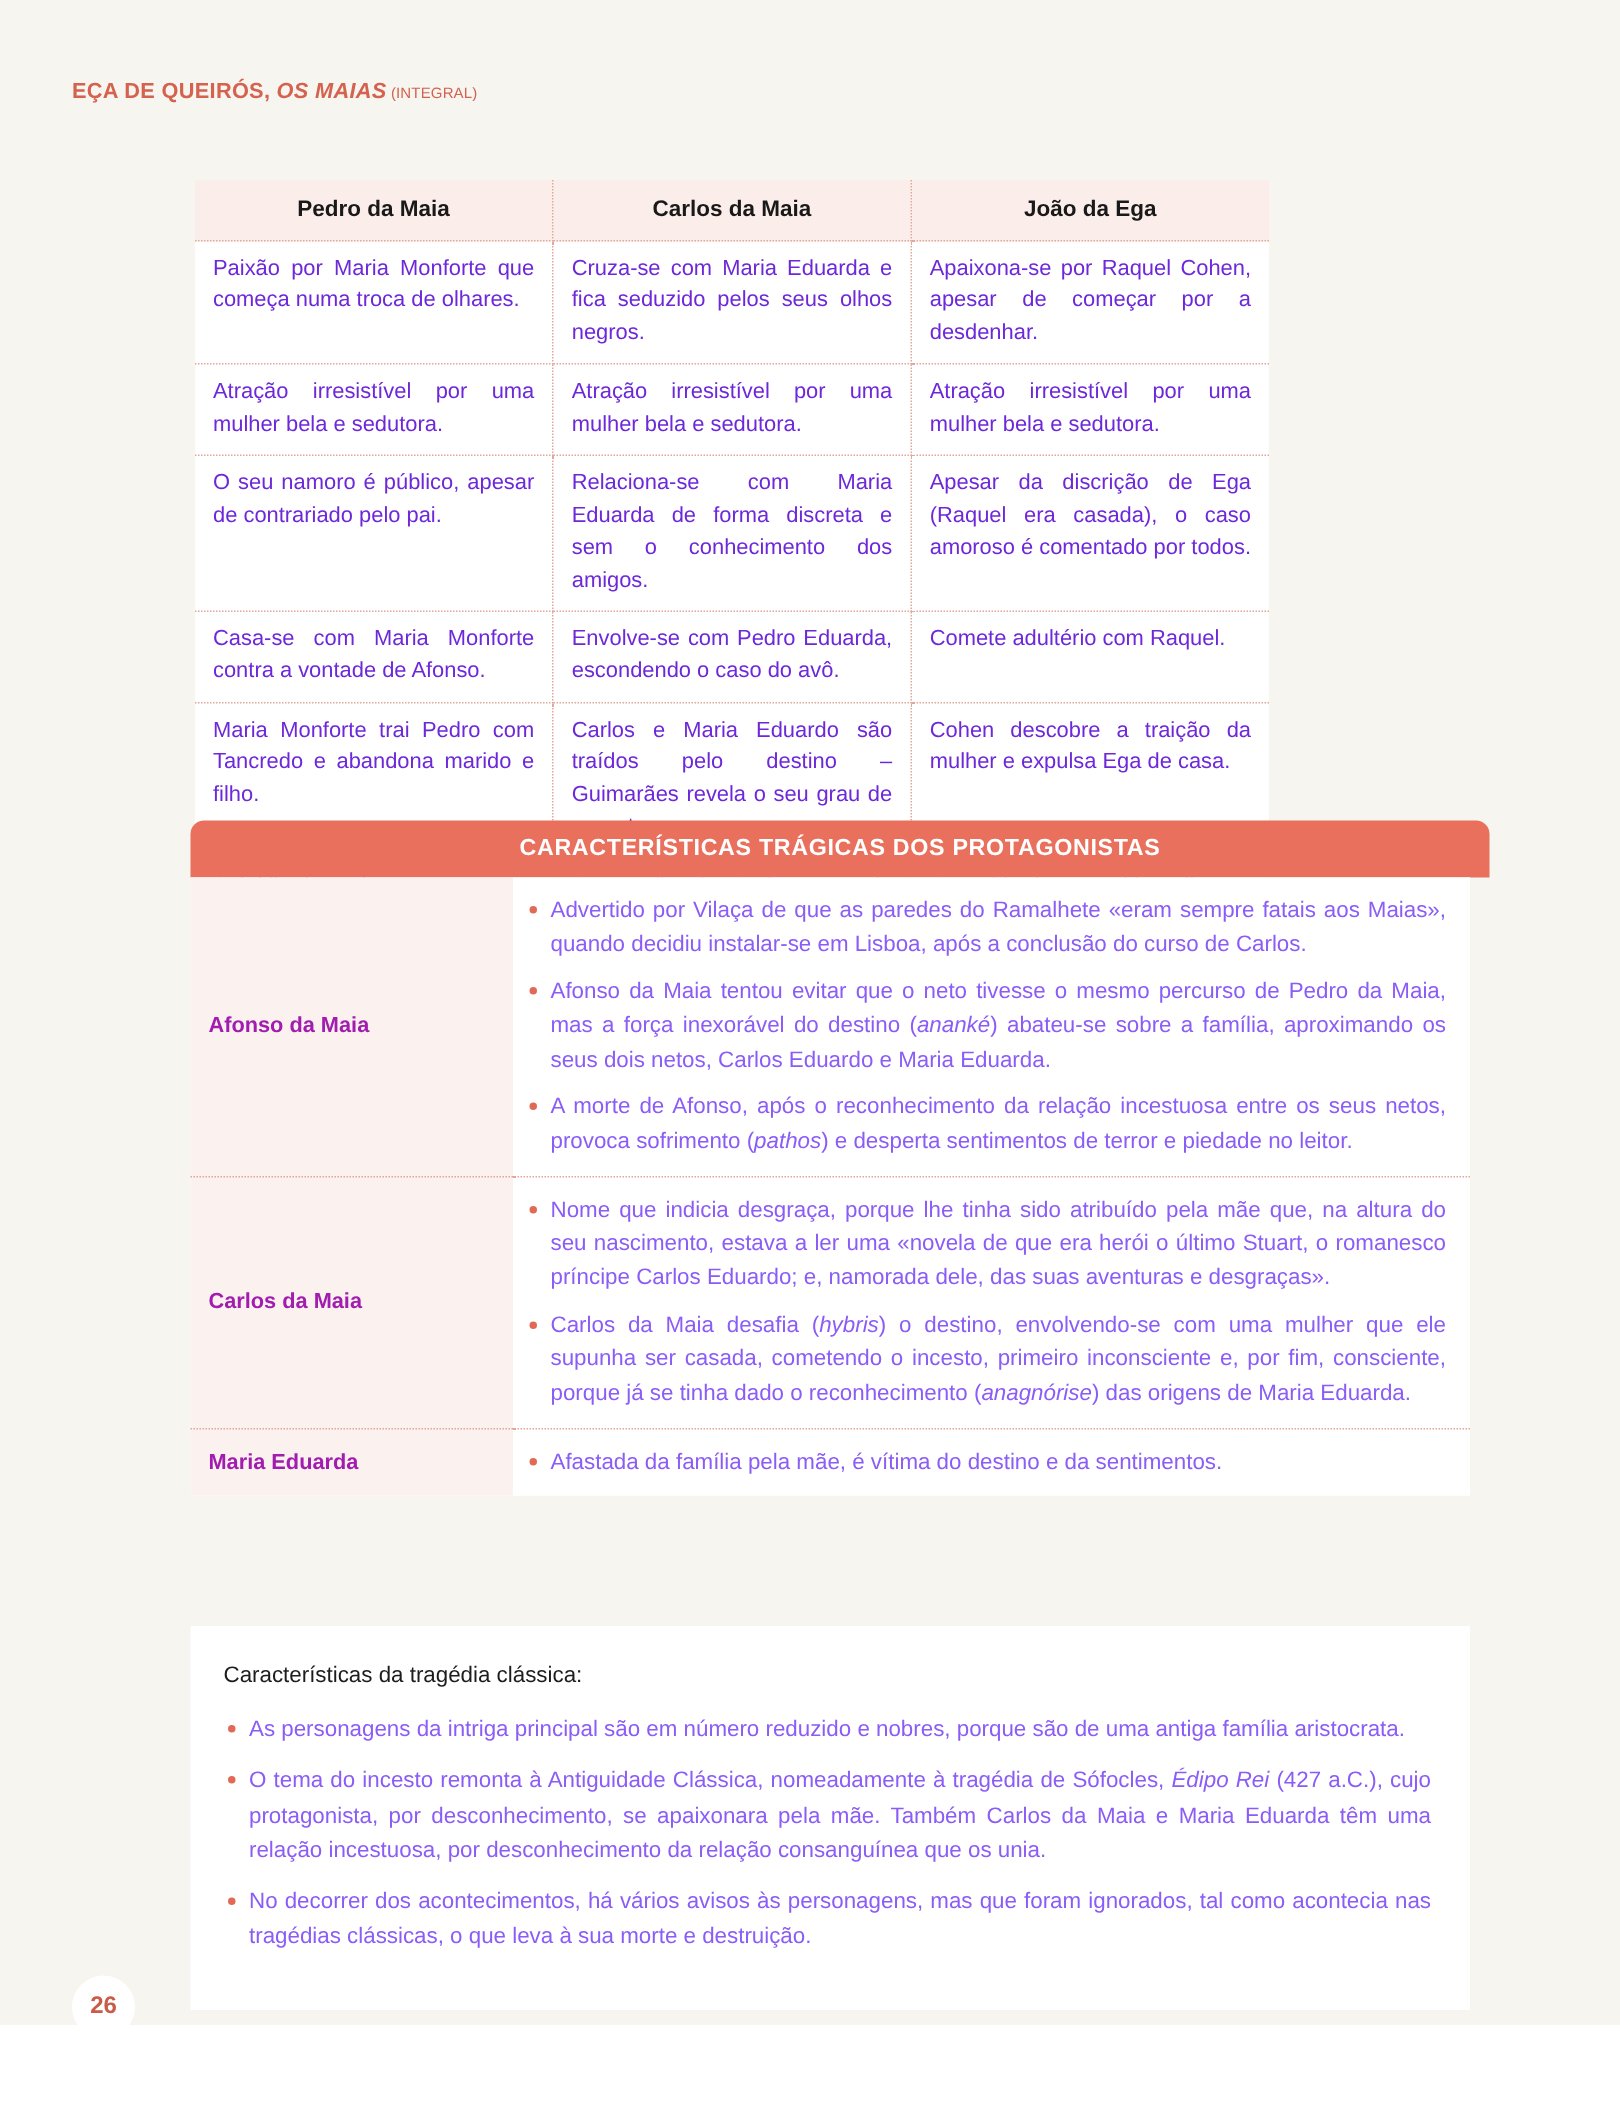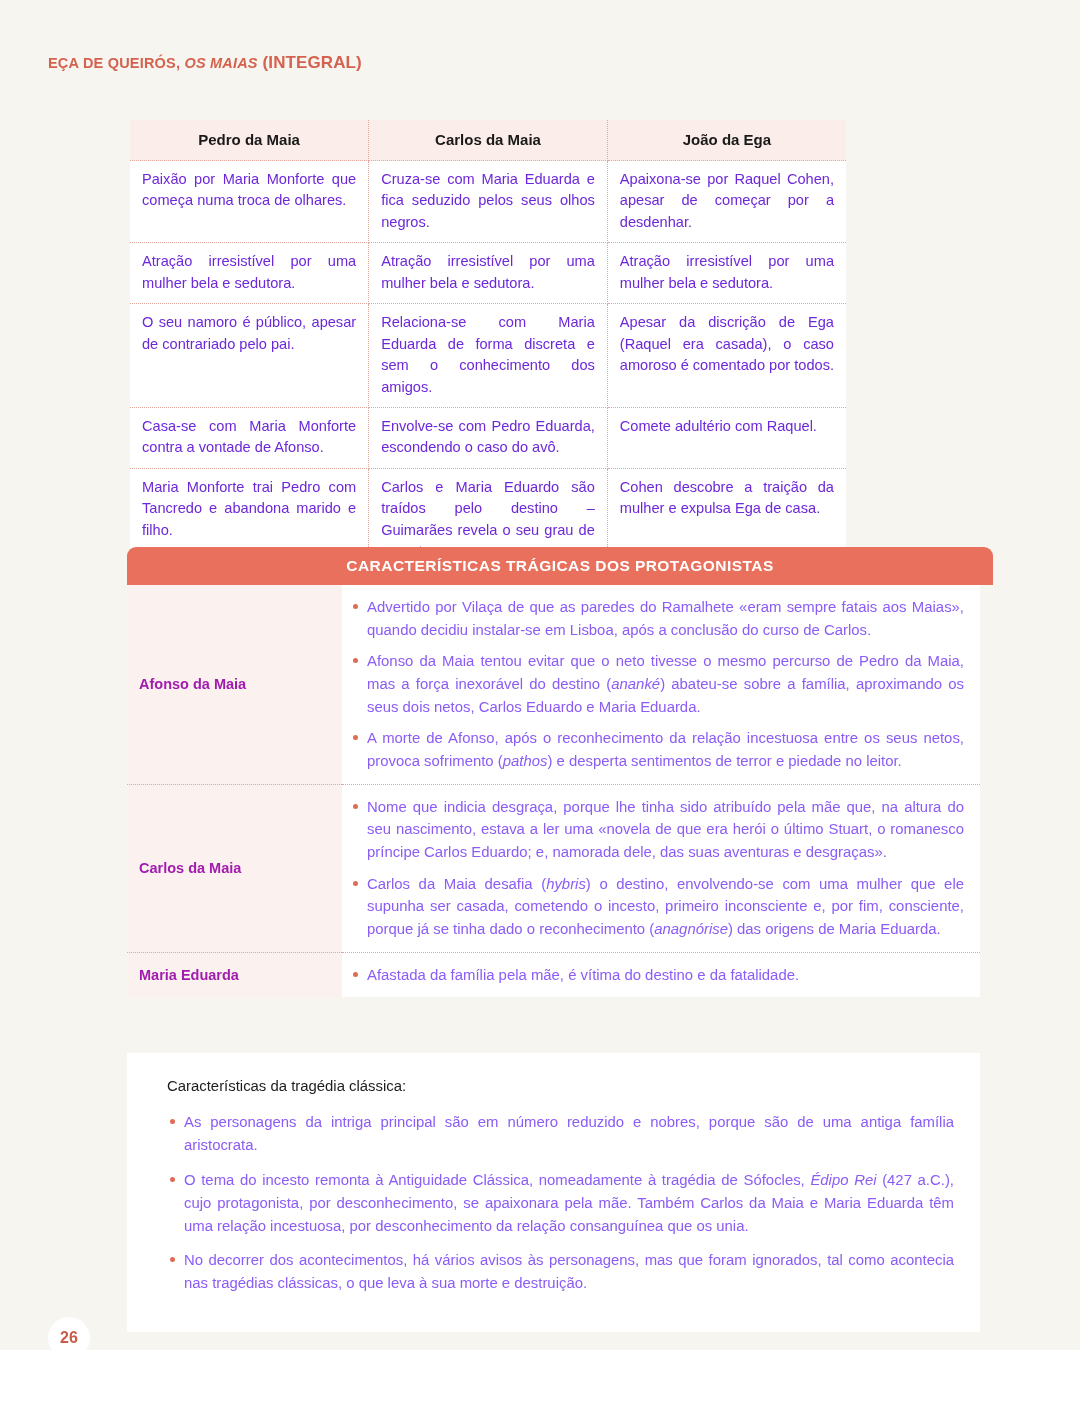--- a/index.html
+++ b/index.html
@@ -35,22 +35,22 @@
     color: #d4624f;
     font-weight: bold;
     white-space: nowrap;
   }
   .running-head .rh-author { font-weight: bold; }
   .running-head .rh-title {
     font-style: italic;
     font-weight: bold;
   }
   .running-head .rh-paren {
-    font-size: 17px;
-    font-weight: bold;
+    font-size: 10px;
+    font-weight: normal;
     letter-spacing: 0.1px;
     margin-top: 36px;
   }
 
   
   .cmp-table {
     position: absolute;
     left: 130px;
     top: 120px;
     width: 716px;
@@ -159,24 +159,24 @@
     height: 5px;
     border-radius: 50%;
     background: #e06a56;
   }
   em { font-style: italic; }
 
   
   .note-box {
     position: absolute;
     left: 127px;
-    top: 1053px;
+    top: 1084px;
     width: 853px;
     background: #ffffff;
-    padding: 22px 26px 26px 40px;
+    padding: 22px 26px 26px 22px;
     box-sizing: border-box;
   }
   .note-intro {
     font-size: 14.9px;
     color: #1d1d1d;
     margin: 0 0 14px 0;
     line-height: 1.5;
   }
   .note-box ul.bullets > li {
     margin-bottom: 11px;
@@ -282,21 +282,21 @@
           <li>Carlos da Maia desafia (<em>hybris</em>) o destino, envolvendo-se com uma mulher que ele supunha ser casada, cometendo o incesto, primeiro inconsciente e, por fim, consciente, porque já se tinha dado o reconhecimento (<em>anagnórise</em>) das origens de Maria Eduarda.</li>
         </ul>
       </td>
     </tr>
     <tr>
       <td class="char-name-cell">
         <span class="char-name">Maria Eduarda</span>
       </td>
       <td class="char-body-cell">
         <ul class="bullets">
-          <li>Afastada da família pela mãe, é vítima do destino e da fatalidade.</li>
+          <li>Afastada da família pela mãe, é vítima do destino e da sentimentos.</li>
         </ul>
       </td>
     </tr>
   </tbody>
 </table>
 
 <div class="note-box">
   <p class="note-intro">Características da tragédia clássica:</p>
   <ul class="bullets">
     <li>As personagens da intriga principal são em número reduzido e nobres, porque são de uma antiga família aristocrata.</li>

